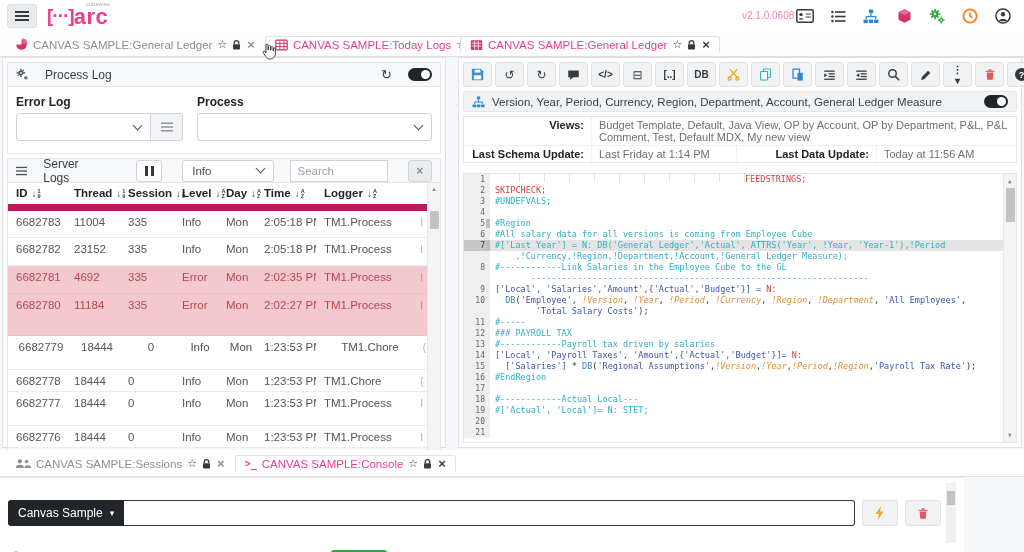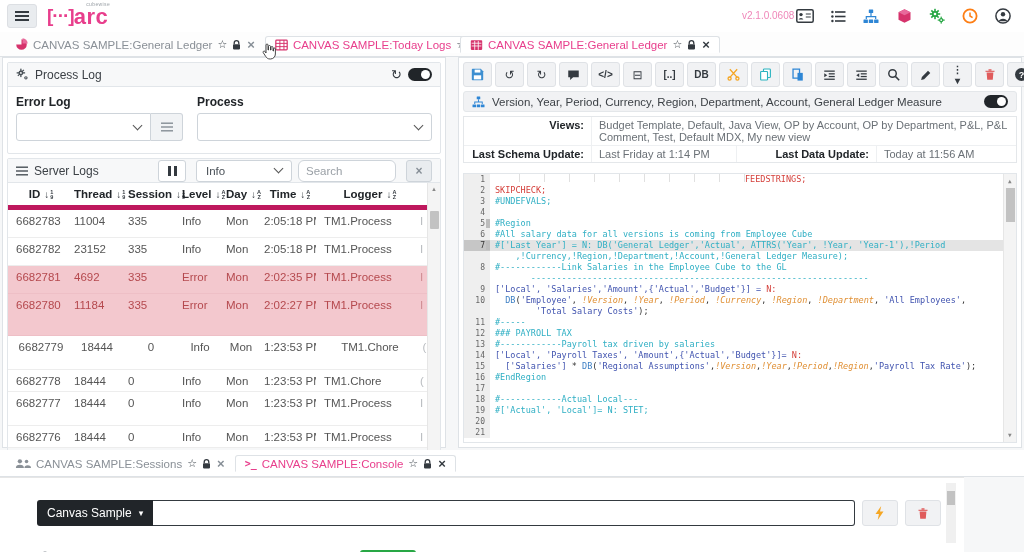--- a/index.html
+++ b/index.html
@@ -28,49 +28,49 @@
   .tab .close { font-size:13px; color:#868e96; font-weight:bold; margin-left:1px; }
   .tab.active { background:#fff; border-color:#dee2e6; color:#e83e8c; position:relative; z-index:2; margin-bottom:-1px; border-bottom:1px solid #fff; }
   .tab.active .close { color:#343a40; }
   .term-ic { color:#e83e8c; font-weight:bold; font-size:10px; font-family:"DejaVu Sans Mono", monospace; }
   .cursor-hand { position:absolute; left:262px; top:43px; z-index:9; pointer-events:none; }
   
   .panel { position:absolute; top:57px; height:391px; background:#fff; border:1px solid #dee2e6; }
   .panel.left { left:2px;  width:444px; }
   .panel.right { left:458px; width:564px; }
   .card { margin:4px; border:1px solid #e2e6ea; border-radius:2px; }
-  .card-head { height:24px; background:#f7f8f9; border-bottom:1px solid #e2e6ea; display:flex; align-items:center; padding:0 8px; gap:6px;
+  .card-head { height:24px; background:#f7f8f9; border-bottom:1px solid #e2e6ea; display:flex; align-items:center; padding:0 8px; gap:16px;
                font-size:12px; color:#3c4146; }
   .card-head .sp { flex:1; }
   .sync { font-size:13px; color:#343a40; cursor:pointer; line-height:1; }
   .toggle { width:24px; height:13px; background:#212529; border-radius:7px; position:relative; cursor:pointer; }
   .toggle::after { content:""; position:absolute; right:2px; top:2px; width:9px; height:9px; border-radius:50%; background:#fff; }
   .plog-body { display:flex; gap:14px; padding:8px 8px 12px 8px; }
   .fld { display:flex; flex-direction:column; gap:4px; }
   .fld .lab { font-size:12px; font-weight:bold; color:#212529; }
   .selbox { height:28px; border:1px solid #ced4da; border-radius:3px; background:#fff; display:flex; align-items:center;
             padding:0 9px; cursor:pointer; font-size:12px; color:#495057; }
   .selbox .sp { flex:1; }
   .chev { width:7px; height:7px; border-right:1.6px solid #555; border-bottom:1.6px solid #555; transform:rotate(45deg); margin-top:-4px; }
   .listbtn { width:32px; height:28px; border:1px solid #ced4da; border-left:none; border-radius:0 3px 3px 0; background:#f1f3f5;
              display:flex; align-items:center; justify-content:center; cursor:pointer; }
   .ctl { display:flex; align-items:center; }
   .pausebtn { width:28px; height:22px; background:#fff; border:1px solid #ced4da; border-radius:3px; display:flex; gap:3px;
               align-items:center; justify-content:center; cursor:pointer; margin-right:4px; }
   .pausebtn i { width:3px; height:10px; background:#343a40; }
   .mini-sel { height:22px; width:96px; font-size:11.5px; }
-  .mini-inp { height:22px; width:98px; border:1px solid #ced4da; border-radius:6px; font-size:11.5px; padding:0 7px; color:#495057;
+  .mini-inp { height:22px; width:98px; border:1px solid #ced4da; border-radius:0; font-size:11.5px; padding:0 7px; color:#495057;
               font-family:"Liberation Sans", sans-serif; }
   .mini-inp::placeholder { color:#9aa0a6; }
   .xbtn { width:26px; height:22px; background:#e9ecef; border:1px solid #ced4da; border-radius:3px; color:#868e96; font-size:12px;
           display:flex; align-items:center; justify-content:center; font-weight:bold; margin-left:4px; cursor:pointer; }
   
   .tablewrap { position:relative; height:316px; overflow:hidden; }
   table.slog { border-collapse:collapse; table-layout:fixed; width:421px; font-size:11.5px; color:#555; }
-  table.slog th { text-align:center; font-size:11.5px; color:#212529; border-bottom:5px solid #be185d; height:24px; padding:0 0 0 8px;
+  table.slog th { text-align:left; font-size:11.5px; color:#212529; border-bottom:7px solid #be185d; height:24px; padding:0 0 0 8px;
                   white-space:nowrap; cursor:pointer; }
   table.slog td { padding:5px 0 0 8px; vertical-align:top; border-bottom:1px solid #ededed; overflow:hidden; white-space:nowrap; }
   tr.err td { background:#f3c8ce; color:#b5494e; border-bottom-color:#eebfc6; }
   .sorticon { display:inline-flex; align-items:center; margin-left:4px; color:#343a40; }
   .sorticon .sarr { font-size:10px; line-height:10px; }
   .sorticon .sst { display:flex; flex-direction:column; font-size:5.5px; line-height:5px; margin-left:1px; color:#343a40; }
   .vscroll { position:absolute; right:0; top:0; bottom:12px; width:13px; background:#f4f4f4; border-left:1px solid #e6e6e6;
              display:flex; flex-direction:column; align-items:center; cursor:pointer; }
   .vscroll .thumb { width:9px; height:18px; background:#c2c2c2; margin-top:16px; border-radius:1px; }
   .sarrow { font-size:6px; color:#888; line-height:12px; }
@@ -112,21 +112,21 @@
   .cl.active .g { background:#c6c6c6; color:#333; }
   .tk-kw { color:#d43f3a; } .tk-cm { color:#2fafc4; } .tk-str { color:#4053af; }
   .tk-fn { color:#3d7fc4; } .tk-bang { color:#e09035; font-style:italic; } .tk-pl { color:#333; }
   .tk-guide { display:inline-block; width:250px; height:8px;
               background:repeating-linear-gradient(to right, transparent 0 24px, #e0e0e0 24px 25px); }
   .edscroll { position:absolute; right:0; top:0; bottom:0; width:13px; background:#f4f4f4; border-left:1px solid #e6e6e6; }
   .edscroll .thumb { position:absolute; top:14px; left:2px; width:9px; height:34px; background:#c2c2c2; }
   .edscroll .sarrow { position:absolute; left:4px; }
   .edscroll .sarrow.up { top:1px; } .edscroll .sarrow.down { bottom:1px; }
   
-  .console { position:absolute; left:0; top:477px; width:964px; height:75px; background:#fff; border-top:1px solid #e6e6e6;padding-left:29px; }
+  .console { position:absolute; left:0; top:477px; width:964px; height:75px; background:#fff; border-top:1px solid #e6e6e6; }
   .crow { display:flex; align-items:center; margin:5px 8px 4px 8px; gap:0; }
   .instbtn { height:26px; background:#212529; color:#fff; font-size:12px; border-radius:3px 0 0 3px; padding:0 10px;
              display:flex; align-items:center; gap:7px; cursor:pointer; white-space:nowrap; }
   .instbtn .caret { font-size:9px; }
   .cinput { flex:1; height:26px; border:1px solid #343a40; border-left:none; border-radius:0 3px 3px 0; padding:0 8px; font-size:12px;
             font-family:"Liberation Sans", sans-serif; color:#212529; }
   .sqbtn { width:36px; height:26px; margin-left:7px; background:#f1f2f4; border:1px solid #dfe2e6; border-radius:3px;
            display:flex; align-items:center; justify-content:center; cursor:pointer; }
   .conscroll { width:10px; height:60px; margin-left:5px; background:#f0f0f0; position:relative; }
   .conscroll .thumb { position:absolute; top:8px; left:1px; width:8px; height:14px; background:#c2c2c2; }

